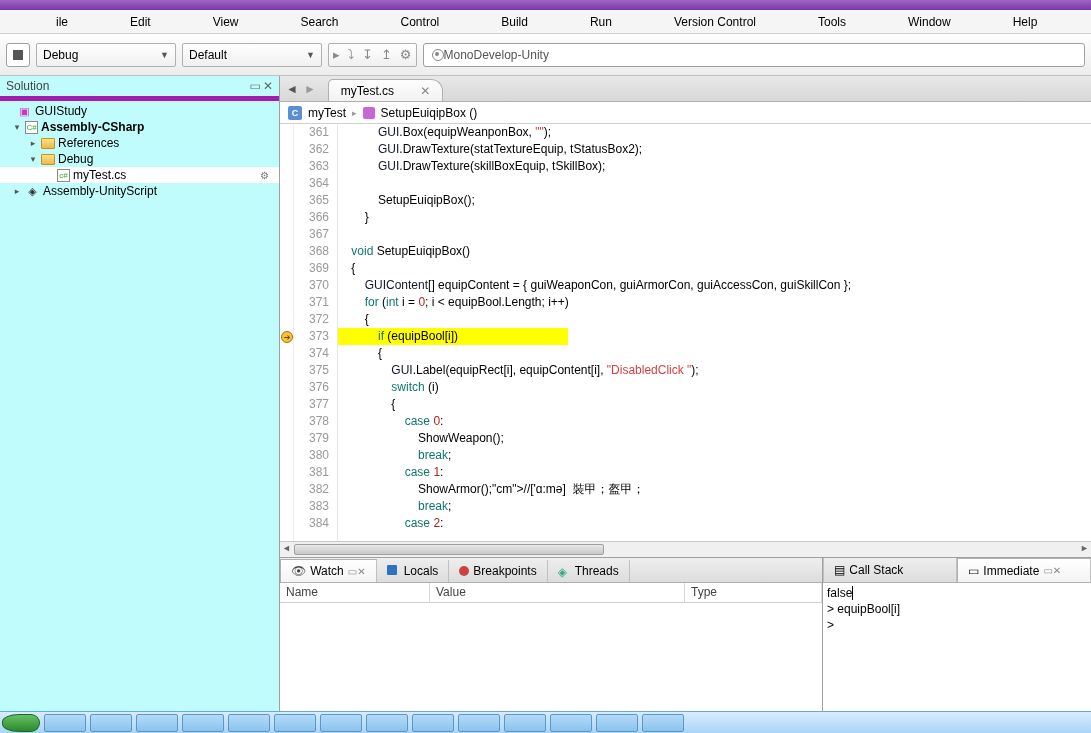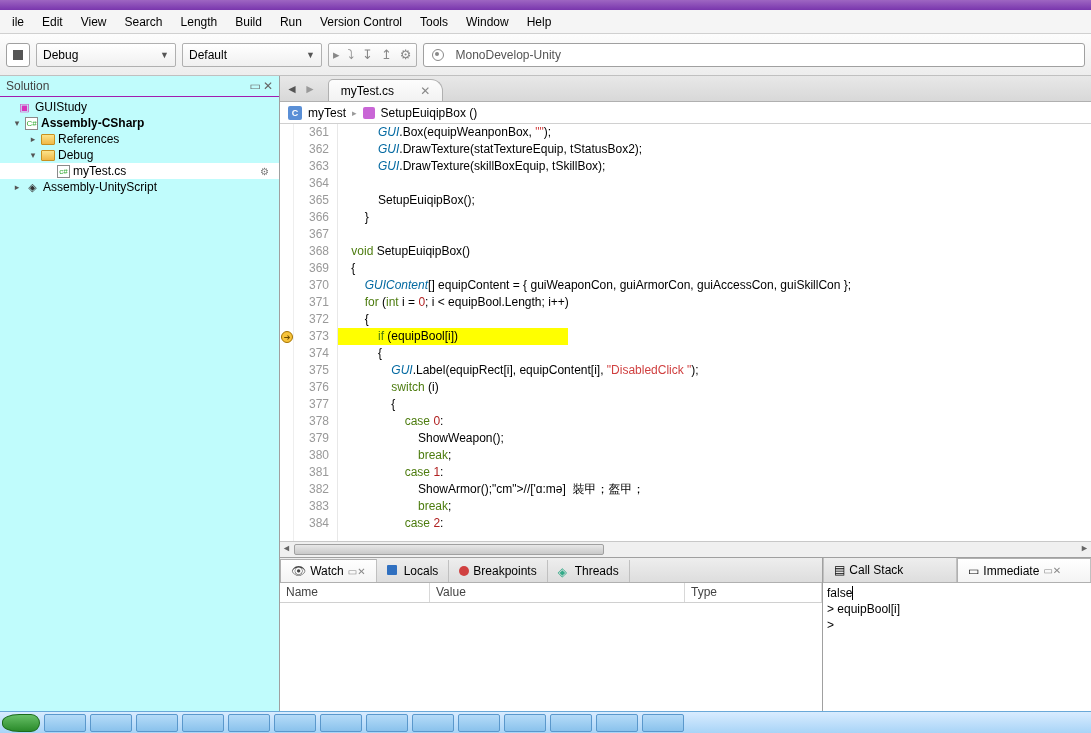--- a/index.html
+++ b/index.html
@@ -1,37 +1,37 @@
 <!DOCTYPE html>
 <html><head>
 <meta charset="utf-8">
 <style>
 * { margin: 0; padding: 0; box-sizing: border-box; font-family: "Segoe UI", Tahoma, sans-serif; font-size: 12px; }
 body { background: #f0f0f0; width: 1091px; height: 733px; overflow: hidden; position: relative; }
 
 .titlebar { background: linear-gradient(to bottom, rgb(158,102,194), rgb(121,54,173)); color: #fff; height: 10px; font-size: 11px; padding: 0 6px; overflow: hidden; }
 
 .menubar { background: #f5f5f5; border-bottom: 1px solid #d0d0d0; height: 24px; display: flex; align-items: center; padding: 0 4px; gap: 2px; }
-.menubar span { padding: 3px 8px; cursor: default; }
+.menubar span { padding: 3px 8px; cursor: default; margin-left: 44px; }
 
 .toolbar { background: linear-gradient(to bottom, #fdfdfd, #ededed); border-bottom: 1px solid #c0c0c0; height: 42px; display: flex; align-items: center; padding: 4px 6px; gap: 6px; }
 .stop-btn { width: 24px; height: 24px; border: 1px solid #a0a0a0; border-radius: 3px; background: #fff; display: flex; align-items: center; justify-content: center; }
 .square { width: 10px; height: 10px; background: #555; }
 .combo { height: 24px; border: 1px solid #b0b0b0; background: linear-gradient(to bottom, #fff, #f0f0f0); display: flex; align-items: center; padding: 0 6px; border-radius: 2px; position: relative; }
 .combo .arrow { margin-left: auto; font-size: 9px; color: #555; }
 .toolbar-icons { height: 24px; border: 1px solid #b0b0b0; background: linear-gradient(to bottom, #fff, #f0f0f0); display: flex; align-items: center; padding: 0 4px; border-radius: 2px; gap: 8px; }
 .toolbar-icons span { color: #888; font-size: 13px; }
-.searchbox { flex: 1; height: 24px; border: 1px solid #a0a0a0; background: #fff; border-radius: 3px; display: flex; align-items: center; padding: 0 8px; gap: 12px; color: #555; }
+.searchbox { flex: 1; height: 24px; border: 1px solid #a0a0a0; background: #fff; border-radius: 3px; display: flex; align-items: center; padding: 0 8px; gap: 0; color: #555; }
 .searchbox .marker { width: 12px; height: 12px; border: 1.5px solid #888; border-radius: 50%; position: relative; }
 .searchbox .marker::after { content: ''; width: 4px; height: 4px; background: #888; border-radius: 50%; position: absolute; top: 2px; left: 2px; }
 
 .main { display: flex; height: 635px; }
 
 .sidebar { width: 280px; background: #c0fcfc; border-right: 1px solid #a0a0a0; display: flex; flex-direction: column; }
-.sidebar-header { padding: 3px 6px; font-size: 11px; color: #444; border-bottom: 1px solid #a21caf; display: flex; justify-content: space-between; }
+.sidebar-header { padding: 3px 6px; font-size: 11px; color: #444; border-bottom: 5px solid #a21caf; display: flex; justify-content: space-between; }
 .sidebar-header .ctrls { display: flex; gap: 2px; font-size: 10px; color: #666; }
 .tree { padding: 2px 0; font-size: 13px; }
 .tree-row { display: flex; align-items: center; padding: 1px 4px; gap: 3px; white-space: nowrap; }
 .tree-row.lv1 { padding-left: 12px; }
 .tree-row.lv2 { padding-left: 28px; }
 .tree-row.lv3 { padding-left: 44px; }
 .tree-row.selected { background: #fff; }
 .tw { width: 10px; font-size: 9px; color: #555; text-align: center; }
 .ic { width: 15px; height: 13px; display: inline-flex; align-items: center; justify-content: center; font-size: 11px; }
 .ic.folder { background: linear-gradient(to bottom,#fce38a,#f0b847); border: 1px solid #c89020; border-radius: 1px; width: 14px; height: 11px; }
@@ -51,22 +51,22 @@
 .bc-ic { width: 14px; height: 14px; background: #5a8fd6; border-radius: 2px; display:inline-flex;align-items:center;justify-content:center;color:#fff;font-size:9px;font-weight:bold; }
 .bc-sep { color: #999; font-size: 9px; }
 .bc-method-ic { width: 12px; height: 12px; background: #c966d6; border-radius: 2px; }
 
 .code-area { flex: 1; display: flex; overflow: hidden; font-family: Consolas, "Courier New", monospace; font-size: 13px; }
 .marker-col { width: 14px; background: #fff; border-right: 1px solid #eee; }
 .marker-col .bp-arrow { margin-top: 207px; width: 12px; height: 12px; background: #f7c33a; border: 1px solid #a57300; border-radius: 50%; margin-left: 1px; display:flex;align-items:center;justify-content:center;font-size:8px;color:#6b4a00; }
 .gutter { width: 44px; background: #fff; color: #999; text-align: right; padding-right: 8px; line-height: 17px; border-right: 1px solid #e8e8e8; }
 .codelines { flex: 1; line-height: 17px; white-space: pre; color: #000; overflow-x: auto; }
 .hl { background: #ffff00; }
-.kw { color: #4d7c0f; }
-.ty { color: #0369a1; font-style: italic; }
+.kw { color: #0f766e; }
+.ty { color: #0f172a; }
 .str { color: #d04040; }
 .num { color: #b02020; }
 
 .hscroll { height: 16px; background: #f0f0f0; border-top: 1px solid #c8c8c8; position: relative; }
 .hscroll::before { content:'◄'; position:absolute; left:2px; top:1px; font-size:9px; color:#666; }
 .hscroll::after { content:'►'; position:absolute; right:2px; top:1px; font-size:9px; color:#666; }
 .hscroll .thumb { position:absolute; left:14px; top:2px; width:310px; height:11px; background:linear-gradient(to bottom,#e8e8e8,#c8c8c8); border:1px solid #a0a0a0; border-radius:2px; }
 
 .bottom-panels { height: 154px; border-top: 1px solid #a0a0a0; display: flex; }
 .bp-left { flex: 1; display: flex; flex-direction: column; border-right: 1px solid #a0a0a0; }
@@ -94,21 +94,21 @@
 </head>
 <body>
 
 <div class="titlebar"></div>
 
 <div class="menubar">
   <span>ile</span>
   <span>Edit</span>
   <span>View</span>
   <span>Search</span>
-  <span>Length</span>
+  <span>Control</span>
   <span>Build</span>
   <span>Run</span>
   <span>Version Control</span>
   <span>Tools</span>
   <span>Window</span>
   <span>Help</span>
 </div>
 
 <div class="toolbar">
   <div class="stop-btn">

